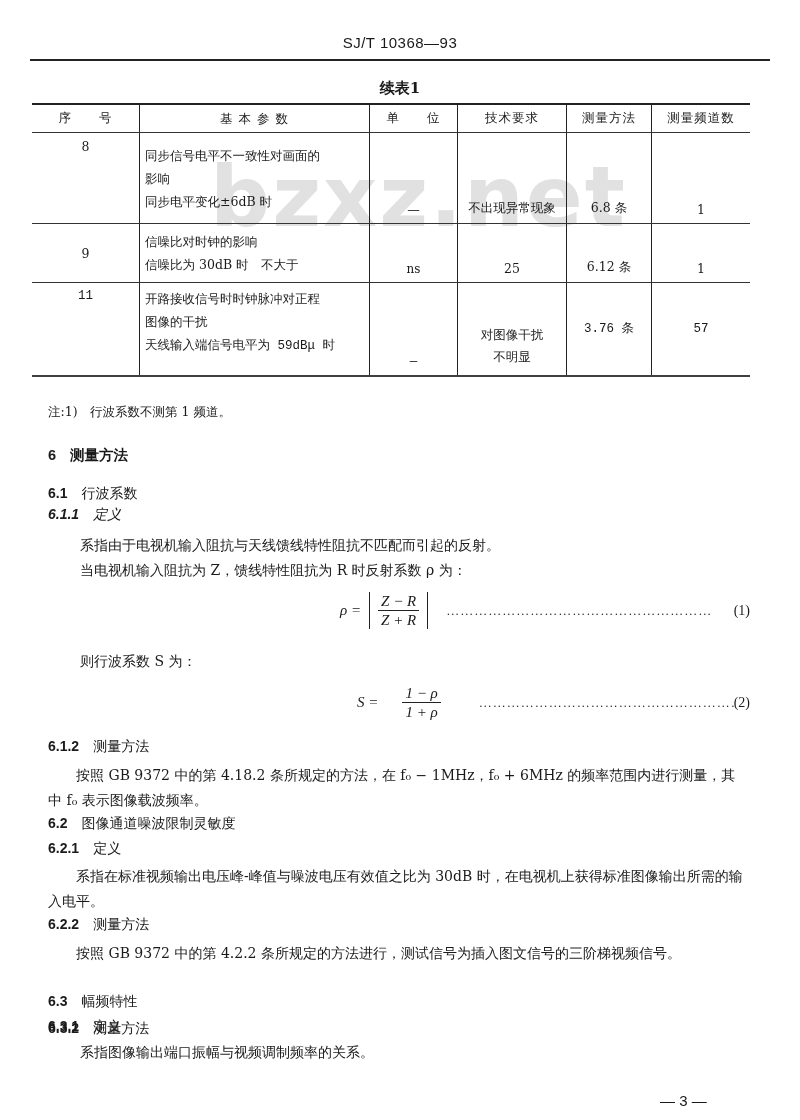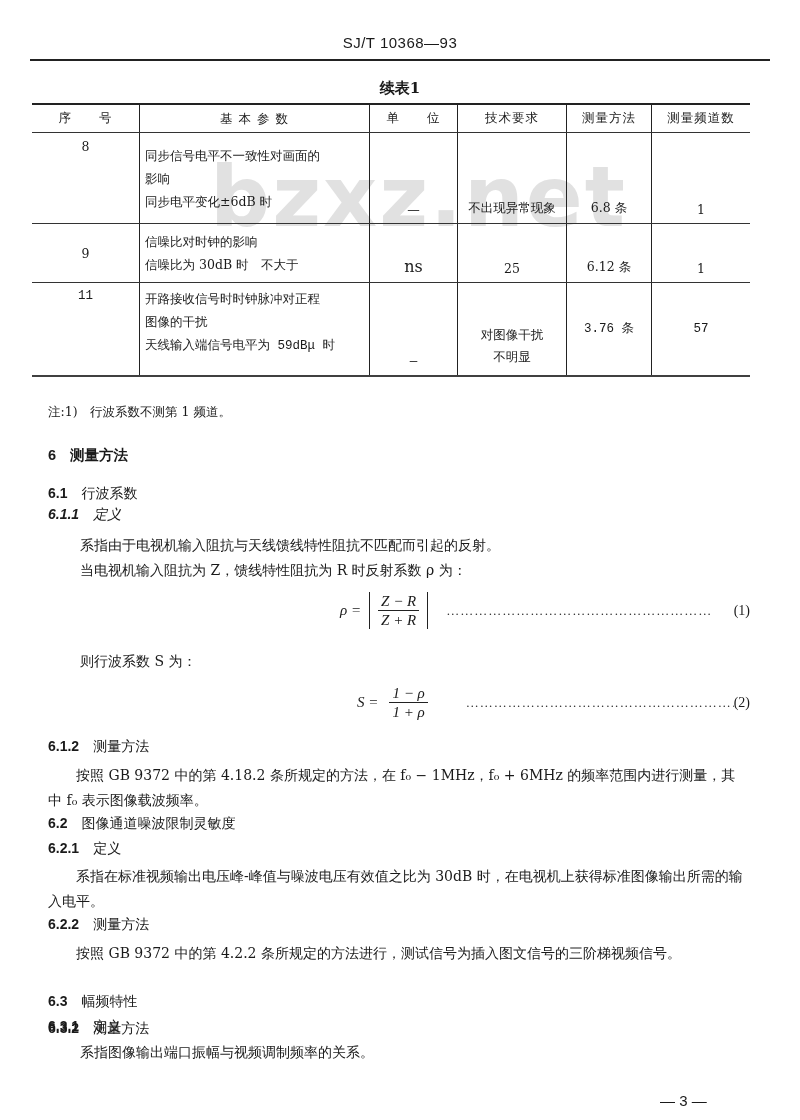--- a/index.html
+++ b/index.html
@@ -97,21 +97,21 @@
       <td class="c-req va-bot" style="padding:0 1px 6px 1px; white-space:nowrap">不出现异常现象</td>
       <td class="c-meth va-bot">6.8 条</td>
       <td class="c-ch va-bot">1</td>
     </tr>
     <tr style="height:59px">
       <td class="c-no">9</td>
       <td class="c-param">
         <span class="param-line">信噪比对时钟的影响</span>
         <span class="param-line">信噪比为 30dB 时　不大于</span>
       </td>
-      <td class="c-unit va-bot" style="font-size:16px">ns</td>
+      <td class="c-unit va-bot" style="font-size:12px">ns</td>
       <td class="c-req va-bot">25</td>
       <td class="c-meth va-bot">6.12 条</td>
       <td class="c-ch va-bot">1</td>
     </tr>
     <tr style="height:93px">
       <td class="c-no va-top">11</td>
       <td class="c-param va-top" style="padding-top:2px">
         <span class="param-line">开路接收信号时时钟脉冲对正程</span>
         <span class="param-line">图像的干扰</span>
         <span class="param-line">天线输入端信号电平为 59dBμ 时</span>
@@ -148,21 +148,21 @@
     </span>
   </span>
   <span class="dots" style="margin-left:18px; flex:1; overflow:hidden; white-space:nowrap;">…………………………………………………</span>
   <span class="eqnum">(1)</span>
 </div>
 
 <div class="abs para" style="top:652px; left:80px;">则行波系数 S 为：</div>
 
 <div class="abs formula" style="top:684px; left:357px; display:flex; align-items:center; width:393px;">
   <span class="it">S =</span>
-  <span class="frac" style="margin-left:11px">
+  <span class="frac" style="margin-left:24px">
     <span class="num it">1 − ρ</span>
     <span class="den it">1 + ρ</span>
   </span>
   <span class="dots" style="margin-left:34px; flex:1; overflow:hidden; white-space:nowrap;">……………………………………………………</span>
   <span class="eqnum">(2)</span>
 </div>
 
 <div class="abs hd" style="top:738px; left:48px;">
   <span class="h-num">6.1.2</span><span>测量方法</span>
 </div>

